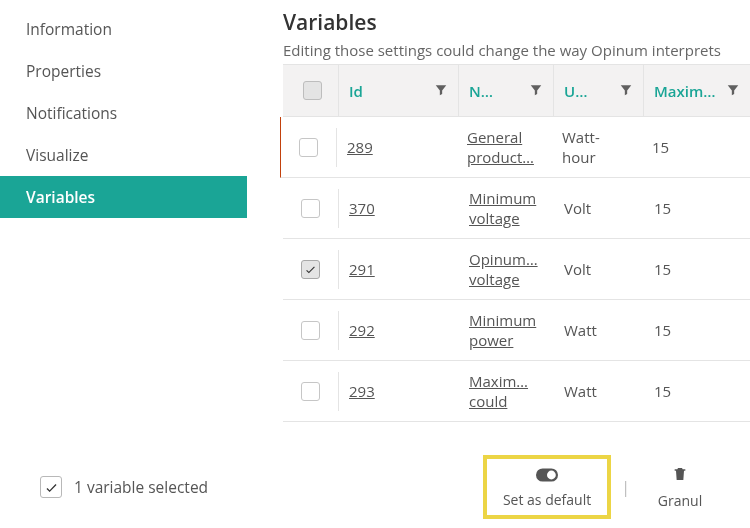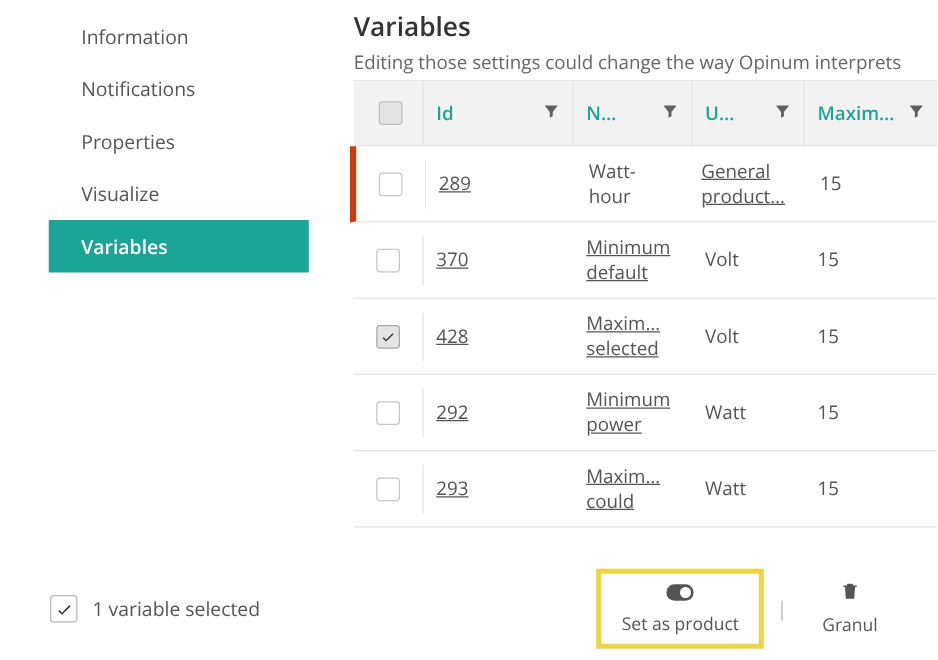--- a/index.html
+++ b/index.html
@@ -19,21 +19,20 @@
   .layout {
     display: flex;
     width: 100%;
     height: 440px;
   }
   
   .sidebar {
     width: 247px;
     flex: 0 0 247px;
     padding-top: 8px;
-    padding-left: 39px;
   }
   .sidebar-item {
     padding: 10px 0 10px 26px;
     font-size: 15.5px;
     color: #555;
     cursor: pointer;
   }
   .sidebar-item.active {
     background: #1aa596;
     color: #fff;
@@ -93,21 +92,21 @@
   .col-name   { flex: 0 0 95px; }
   .col-unit   { flex: 0 0 90px; }
   .col-gran   { flex: 1 1 auto; }
   .tbody .row {
     display: flex;
     align-items: center;
     min-height: 60px;
     border-bottom: 1px solid #e4e4e4;
   }
   .tbody .row:first-child {
-    border-left: 5px solid #c2410c;
+    border-left: 1px solid #c2410c;
     margin-left: -3px;
     justify-content: center;
   }
   .cell {
     padding: 10px 10px;
     font-size: 15px;
     color: #555;
     overflow: hidden;
     text-overflow: ellipsis;
   }
@@ -195,22 +194,22 @@
     font-size: 16px;
   }
 </style>
 </head>
 <body>
 
 <div class="layout">
 
   <nav class="sidebar">
     <div class="sidebar-item">Information</div>
+    <div class="sidebar-item">Properties</div>
     <div class="sidebar-item">Notifications</div>
-    <div class="sidebar-item">Properties</div>
     <div class="sidebar-item">Visualize</div>
     <div class="sidebar-item active">Variables</div>
   </nav>
 
   <main class="main">
     <h1 class="page-title">Variables</h1>
     <div class="page-subtitle">Editing those settings could change the way Opinum interprets</div>
 
     <div class="table">
 
@@ -254,47 +253,47 @@
 
       <div class="tbody">
 
         <div class="row">
           <div class="cell col-check">
             <span class="checkbox">
               
             </span>
           </div>
           <div class="cell col-id"><span class="link">289</span></div>
+          <div class="cell col-name"><span class="link">General product…</span></div>
           <div class="cell col-unit">Watt-hour</div>
-          <div class="cell col-name"><span class="link">General product…</span></div>
           <div class="cell col-gran">15</div>
         </div>
 
         <div class="row">
           <div class="cell col-check">
             <span class="checkbox">
               
             </span>
           </div>
           <div class="cell col-id"><span class="link">370</span></div>
-          <div class="cell col-name"><span class="link">Minimum default</span></div>
+          <div class="cell col-name"><span class="link">Minimum voltage</span></div>
           <div class="cell col-unit">Volt</div>
           <div class="cell col-gran">15</div>
         </div>
 
         <div class="row">
           <div class="cell col-check">
             <span class="checkbox checked">
               <svg viewBox="0 0 24 24">
                   <path fill="#333" d="M9 16.2l-3.5-3.5L4 14.2 9 19 20 8l-1.5-1.5z"></path>
                 </svg>
             </span>
           </div>
-          <div class="cell col-id"><span class="link">428</span></div>
-          <div class="cell col-name"><span class="link">Maxim… selected</span></div>
+          <div class="cell col-id"><span class="link">291</span></div>
+          <div class="cell col-name"><span class="link">Opinum… voltage</span></div>
           <div class="cell col-unit">Volt</div>
           <div class="cell col-gran">15</div>
         </div>
 
         <div class="row">
           <div class="cell col-check">
             <span class="checkbox">
               
             </span>
           </div>
@@ -330,21 +329,21 @@
     <span>1 variable selected</span>
   </div>
   <div class="footer-actions">
     <div class="action-btn highlight-box">
       <span class="icon">
         <svg width="22" height="14" viewBox="0 0 40 24">
           <rect x="0" y="0" width="40" height="24" rx="12" fill="#555"></rect>
           <circle cx="28" cy="12" r="8" fill="#fff"></circle>
         </svg>
       </span>
-      <span>Set as product</span>
+      <span>Set as default</span>
     </div>
     <span class="divider">|</span>
     <div class="action-btn">
       <span class="icon">
         <svg width="16" height="18" viewBox="0 0 24 24" fill="#555">
           <path d="M6 7h12l-1 14H7L6 7zm3-4h6l1 2h4v2H4V5h4l1-2z"></path>
         </svg>
       </span>
       <span>Granul</span>
     </div>

